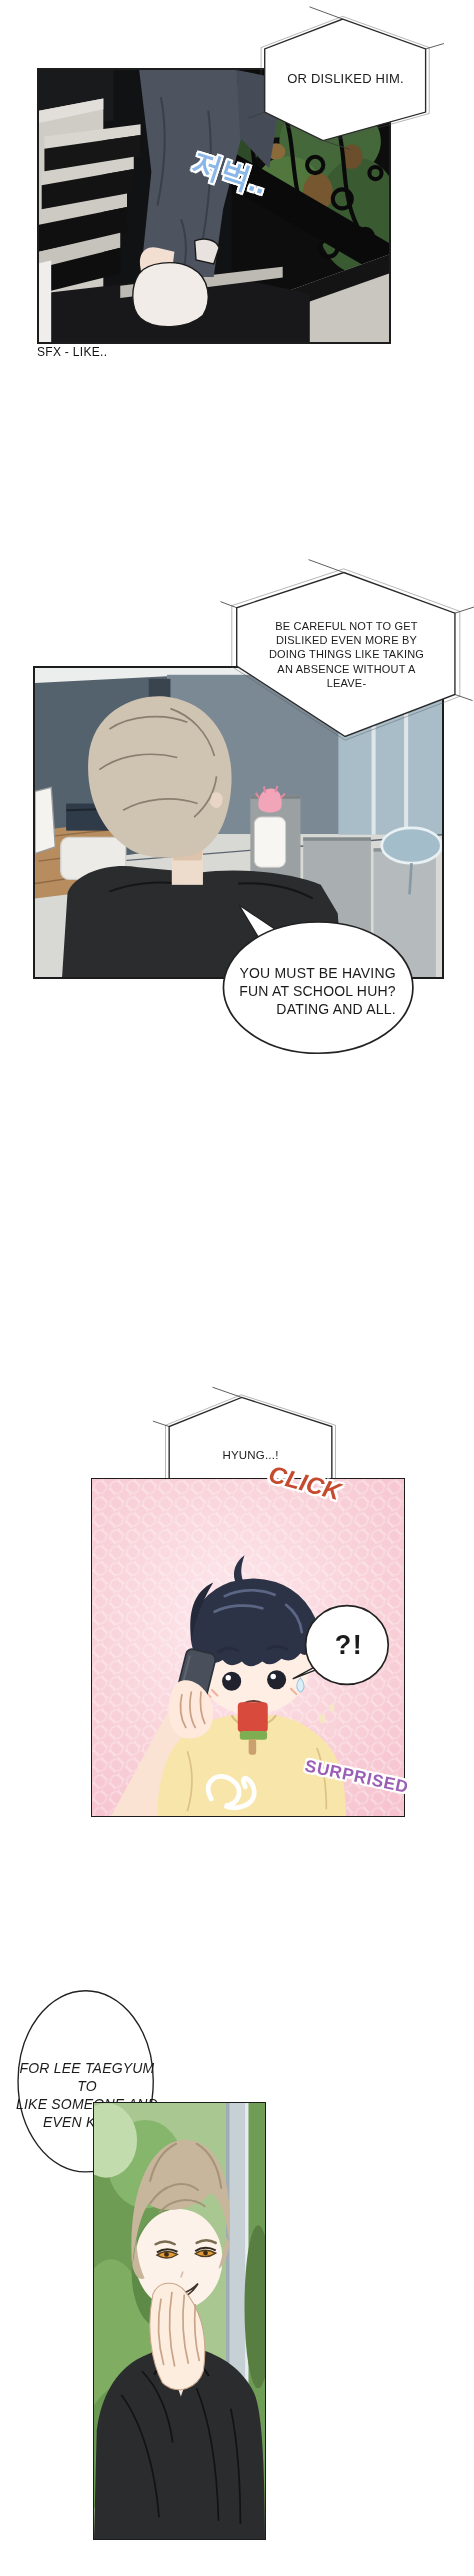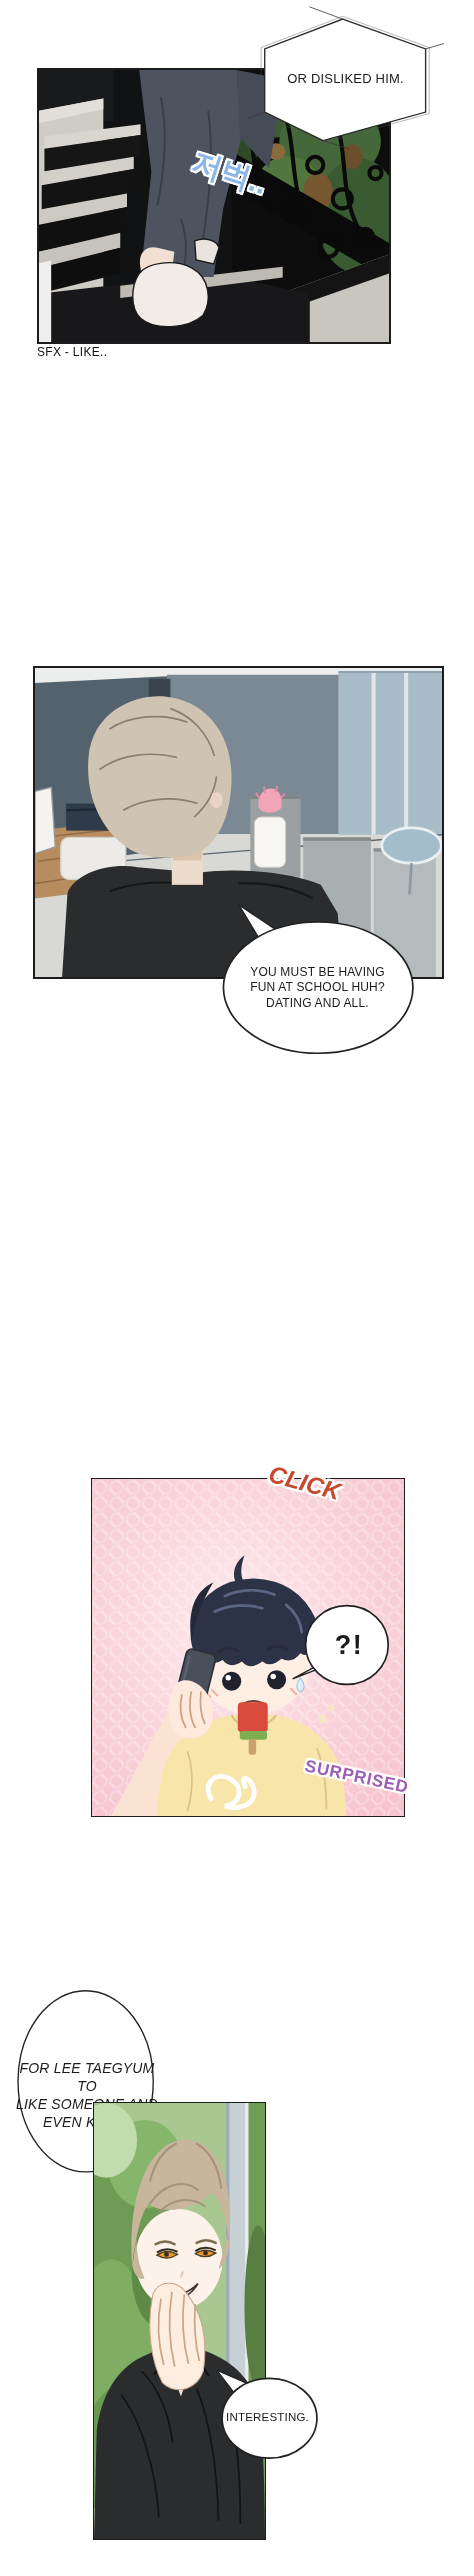--- a/index.html
+++ b/index.html
@@ -13,21 +13,21 @@
          text-align:center;white-space:pre-line;letter-spacing:0.2px;line-height:1.28;color:#1b1b1b;}
   .hexline{fill:#ffffff;stroke:#2a2a2a;stroke-width:2;}
   .hexecho{fill:none;stroke:#555;stroke-width:1;opacity:.6;transform-box:fill-box;transform-origin:center;transform:scale(1.045);}
   .ell{fill:#ffffff;stroke:#222;stroke-width:2.5;}
   .tail{fill:#ffffff;stroke:#222;stroke-width:2;}
   .accent{stroke:#3a3a3a;stroke-width:1.2;}
   .sfx{position:absolute;font-weight:bold;
        text-shadow:-2px -2px 0 #fff,2px -2px 0 #fff,-2px 2px 0 #fff,2px 2px 0 #fff,0 -2px 0 #fff,0 2px 0 #fff,-2px 0 0 #fff,2px 0 0 #fff;}
   .b1{font-size:13px;}
   .b2{font-size:11px;}
-  .b3{font-size:12px;align-items:flex-start;padding-top:64px;}
+  .b3{font-size:14px;align-items:flex-start;padding-top:64px;text-align:right;}
   .b4{font-size:11.5px;}
   .b5{font-size:27px;font-weight:bold;letter-spacing:1.4px;}
   .b6{font-size:14px;align-items:flex-start;padding-top:72px;font-style:italic;}
   .b7{font-size:11.5px;padding-top:6.8px;}
   .caption{position:absolute;font-size:12px;letter-spacing:0.3px;color:#111;}
 </style>
 </head>
 <body>
 
 <div class="page">
@@ -155,31 +155,57 @@
         <path d="M110,90 C140,70 190,66 225,80"></path>
         <path d="M95,150 C125,128 170,122 210,132"></path>
         <path d="M130,210 C160,192 205,188 240,200"></path>
         <path d="M200,60 C230,70 255,95 265,130"></path>
         <path d="M235,220 C252,205 265,185 268,160"></path>
       </g>
       <path d="M262,185 C272,180 280,188 276,200 C272,210 262,208 258,198 Z" fill="#e8d5c4"></path>
     </svg>
   </div>
 
+  <div class="bubble" style="left:234px;top:569px;width:225px;height:171px;">
+    <svg viewBox="0 0 332 252">
+      <polygon class="hexline" points="162,5 326,65 326,185 164,247 4,143 4,57"></polygon>
+      <polygon class="hexecho" points="162,5 326,65 326,185 164,247 4,143 4,57"></polygon>
+      <line class="accent" x1="162" y1="5" x2="110" y2="-14"></line>
+      <line class="accent" x1="326" y1="65" x2="354" y2="56"></line>
+      <line class="accent" x1="326" y1="185" x2="352" y2="194"></line>
+      <line class="accent" x1="4" y1="57" x2="-20" y2="48"></line>
+    </svg>
+    <div class="btext b2">BE CAREFUL NOT TO GET
+DISLIKED EVEN MORE BY
+DOING THINGS LIKE TAKING
+AN ABSENCE WITHOUT A
+LEAVE-</div>
+  </div>
 
   <div class="bubble" style="left:217px;top:901px;width:201px;height:157px;">
     <svg viewBox="0 0 296 232">
       <polygon class="tail" points="32,6 62,56 86,42"></polygon>
       <ellipse class="ell" cx="149" cy="128" rx="140" ry="97"></ellipse>
     </svg>
     <div class="btext b3">YOU MUST BE HAVING
 FUN AT SCHOOL HUH?
 DATING AND ALL.</div>
   </div>
 
+  <div class="bubble" style="left:165px;top:1394px;width:171px;height:122px;">
+    <svg viewBox="0 0 252 180">
+      <polygon class="hexline" points="113,5 246,48 246,128 113,175 6,128 6,48"></polygon>
+      <polygon class="hexecho" points="113,5 246,48 246,128 113,175 6,128 6,48"></polygon>
+      <line class="accent" x1="113" y1="5" x2="70" y2="-10"></line>
+      <line class="accent" x1="246" y1="128" x2="272" y2="138"></line>
+      <line class="accent" x1="6" y1="48" x2="-18" y2="40"></line>
+      <line class="accent" x1="113" y1="175" x2="146" y2="186"></line>
+    </svg>
+    <div class="btext b4">HYUNG...!</div>
+  </div>
 
   <div class="panel" style="left:91px;top:1478px;width:314px;height:339px;border-width:1.7px;">
     <svg viewBox="0 0 458 495" preserveAspectRatio="none">
       <defs>
         <radialGradient id="pinkbg" cx="45%" cy="42%" r="75%">
           <stop offset="0%" stop-color="#fdeaee"></stop>
             <stop offset="55%" stop-color="#f9d3da"></stop>
             <stop offset="100%" stop-color="#f6c3cf"></stop>
         </radialGradient>
         <pattern id="lace" width="24" height="24" patternUnits="userSpaceOnUse">
@@ -327,22 +353,15 @@
       <path d="M86,282 C76,332 84,382 100,412 C122,432 152,420 160,394 C168,334 152,300 132,276 C118,260 94,262 86,282 Z" fill="#fceddf" stroke="#c9a488" stroke-width="1.5"></path>
       <g stroke="#c9a488" stroke-width="2.5" fill="none">
         <path d="M98,288 C92,320 94,356 102,386"></path>
         <path d="M114,278 C108,316 110,354 118,388"></path>
         <path d="M132,282 C128,318 130,352 138,384"></path>
         <path d="M148,296 C146,326 148,356 154,380"></path>
       </g>
     </svg>
   </div>
 
-  <div class="bubble" style="left:214px;top:2366px;width:107px;height:95px;">
-    <svg viewBox="0 0 158 140">
-      <polygon class="tail" points="30,40 4,6 50,26"></polygon>
-      <ellipse class="ell" cx="82" cy="77" rx="70" ry="59"></ellipse>
-    </svg>
-    <div class="btext b7">INTERESTING.</div>
-  </div>
 
 </div>
 
 
 </body></html>

